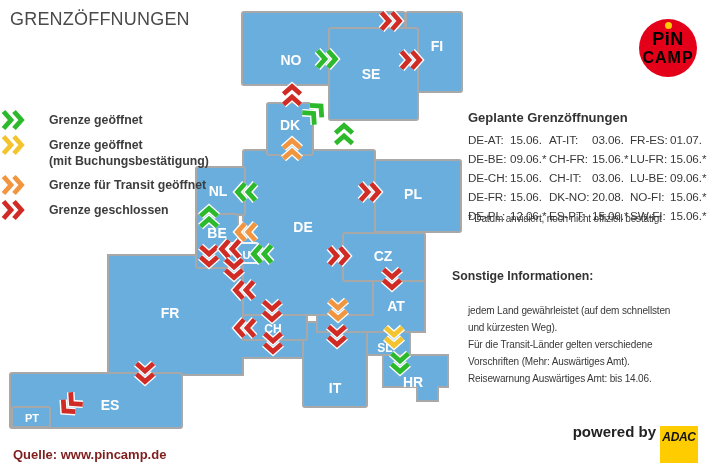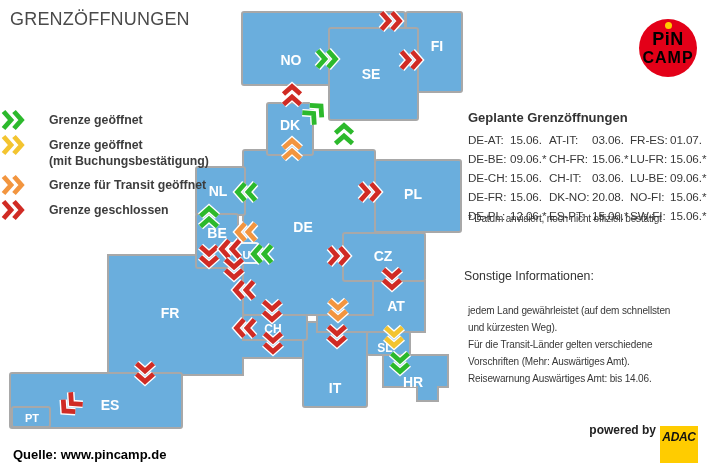--- a/index.html
+++ b/index.html
@@ -22,26 +22,26 @@
   .leg-item svg{flex:0 0 auto;margin-top:-4px;}
   .leg-txt{font-size:12.3px;font-weight:bold;color:#3d3d3d;line-height:16px;}
 
   
   .rp-h{position:absolute;left:468px;font-size:13px;font-weight:bold;color:#333;text-align:right;}
   .tbl{position:absolute;left:468px;top:133px;display:grid;
        grid-template-columns:42px 39px 43px 38px 40px 40px;
        grid-auto-rows:19px;font-size:11.7px;color:#383838;letter-spacing:-.1px;}
   .tc{white-space:nowrap;}
   .foot,.il{position:absolute;left:468px;font-size:10px;color:#383838;white-space:nowrap;letter-spacing:-.15px;text-align:center;}
-  .info-h{position:absolute;left:464px;font-size:12.3px;font-weight:normal;color:#333;}
-
-  
-  .src{position:absolute;left:13px;top:447px;font-size:13px;font-weight:bold;color:#000000;}
+  .info-h{position:absolute;left:452px;font-size:12.3px;font-weight:bold;color:#333;}
+
+  
+  .src{position:absolute;left:13px;top:447px;font-size:13px;font-weight:bold;color:#7f1d1d;}
   .pow{position:absolute;left:560px;top:423px;width:96px;text-align:right;
-       font-size:12px;font-weight:bold;color:#222;}
+       font-size:15px;font-weight:bold;color:#222;}
   .adac{position:absolute;left:660px;top:426px;width:38px;height:37px;background:#ffcc00;
         color:#111;font-weight:bold;font-style:italic;font-size:12px;text-align:center;
         line-height:1;padding-top:5px;box-sizing:border-box;letter-spacing:-.3px;}
 
   
   svg.map{position:absolute;left:0;top:0;}
   .cty{fill:#6aaedd;stroke:#a8a8a8;stroke-width:2;rx:2;}
   .cty-lu{stroke:#eef3f7;stroke-width:2;}
   .clabel{fill:#fff;font-weight:bold;font-size:14px;text-anchor:middle;
           font-family:"Liberation Sans",sans-serif;}

